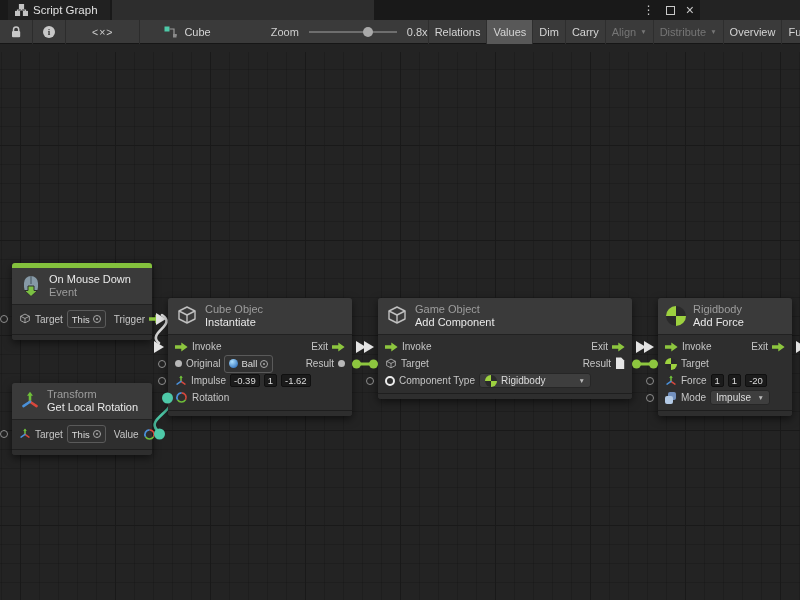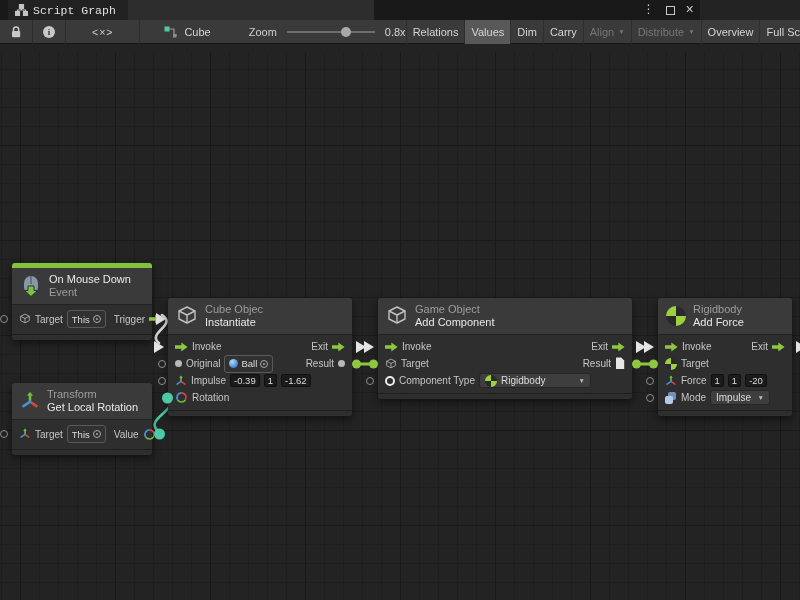--- a/index.html
+++ b/index.html
@@ -1,38 +1,38 @@
 <!DOCTYPE html>
 <html><head>
 <meta charset="utf-8">
 <style>
   * { margin:0; padding:0; box-sizing:border-box; }
   html,body { width:800px; height:600px; overflow:hidden; background:#191919;
     font-family:"Liberation Sans","DejaVu Sans",sans-serif; }
   .app { position:relative; width:800px; height:600px; background:#232323; }
 
   
-  .titlebar { position:absolute; left:0; top:0; width:700px; height:20px; background:#191919;font-family:Liberation Mono, monospace; }
+  .titlebar { position:absolute; left:0; top:0; width:700px; height:20px; background:#191919; }
   .tabstrip-light { position:absolute; left:112px; top:0; width:262px; height:20px; background:#2d2d2d; }
   .tab { position:absolute; left:8px; top:0; height:20px; display:flex; align-items:center; gap:5px;
     padding:0 12px 0 7px; background:#212121; color:#e0e0e0; font-size:11.5px; }
   .win-controls { position:absolute; right:6px; top:0; height:20px; display:flex; align-items:center; gap:11px; color:#c9c9c9; }
   .kebab { font-size:12px; line-height:1; cursor:default; }
   .maxbox { width:9px; height:9px; border:1.5px solid #c9c9c9; display:inline-block; }
   .closex { font-size:14px; line-height:1; }
 
   
   .toolbar { position:absolute; left:0; top:20px; width:800px; height:24px; background:#3a3a3a;
     display:flex; align-items:center; color:#d5d5d5; font-size:11px; border-bottom:1px solid #161616; }
   .tbb { height:24px; display:flex; align-items:center; justify-content:center; padding:0 10px; border-right:1px solid #2c2c2c; }
   .tbb.code { padding:0 26px; font-size:10.5px; letter-spacing:1px; color:#cfcfcf; }
   .info-circle { width:12px; height:12px; border-radius:50%; background:#c8c8c8; color:#333; font-weight:bold;
     font-size:9px; display:flex; align-items:center; justify-content:center; font-family:"Liberation Serif",serif; }
   .breadcrumb { display:flex; align-items:center; gap:6px; margin-left:24px;text-align:center; }
-  .zoom-ctl { display:flex; align-items:center; margin-left:38px; }
+  .zoom-ctl { display:flex; align-items:center; margin-left:60px; }
   .zoom-label { color:#cfcfcf; }
   .slider { position:relative; width:88px; height:12px; margin:0 10px; }
   .slider-track { position:absolute; left:0; right:0; top:5px; height:2px; background:#6e6e6e; }
   .slider-handle { position:absolute; left:62%; top:1px; width:10px; height:10px; border-radius:50%; background:#a9a9a9; }
   .tb-right { margin-left:auto; display:flex; height:24px; }
   .tb-right .rbtn { height:24px; display:flex; align-items:center; padding:4px 6px; border-left:1px solid #2e2e2e; white-space:nowrap; }
   .rbtn.active { background:#585858; }
   .rbtn.disabled { color:#767676; }
   .rbtn .caret { font-size:6.5px; margin-left:4px; }
 

